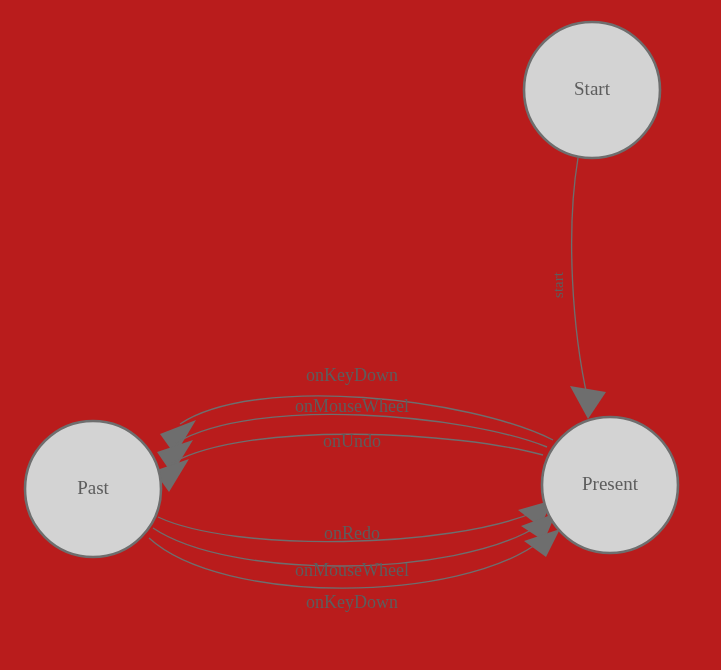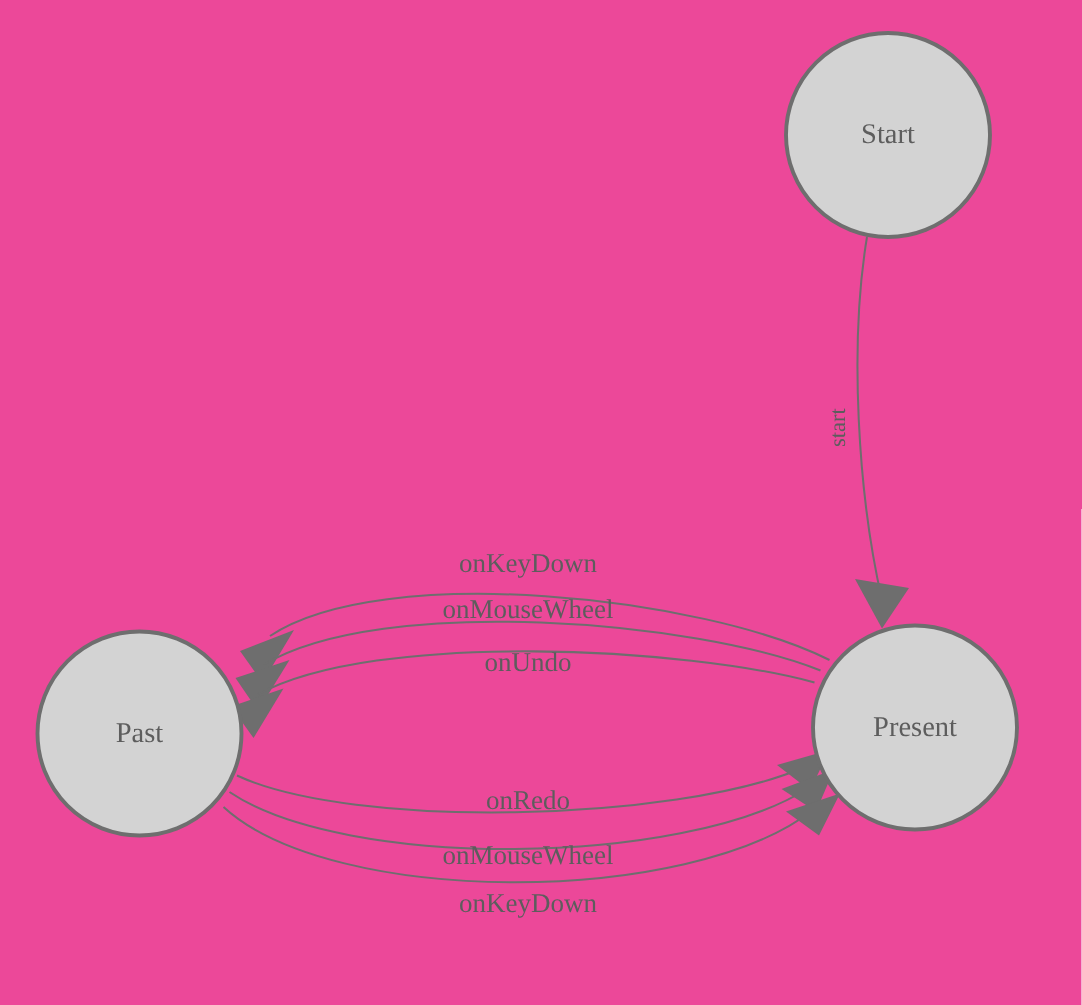--- a/index.html
+++ b/index.html
@@ -4,21 +4,21 @@
 <style>
   html, body {
     margin: 0;
     padding: 0;
     background: #ffffff;
   }
   #canvas-wrap {
     position: relative;
     width: 721px;
     height: 670px;
-    background: #ec4899;
+    background: #b91c1c;
     overflow: hidden;
     font-family: "Liberation Serif", "DejaVu Serif", serif;
   }
   svg#state-diagram {
     display: block;
     width: 721px;
     height: 670px;
   }
   .node-circle {
     fill: #d3d3d3;

